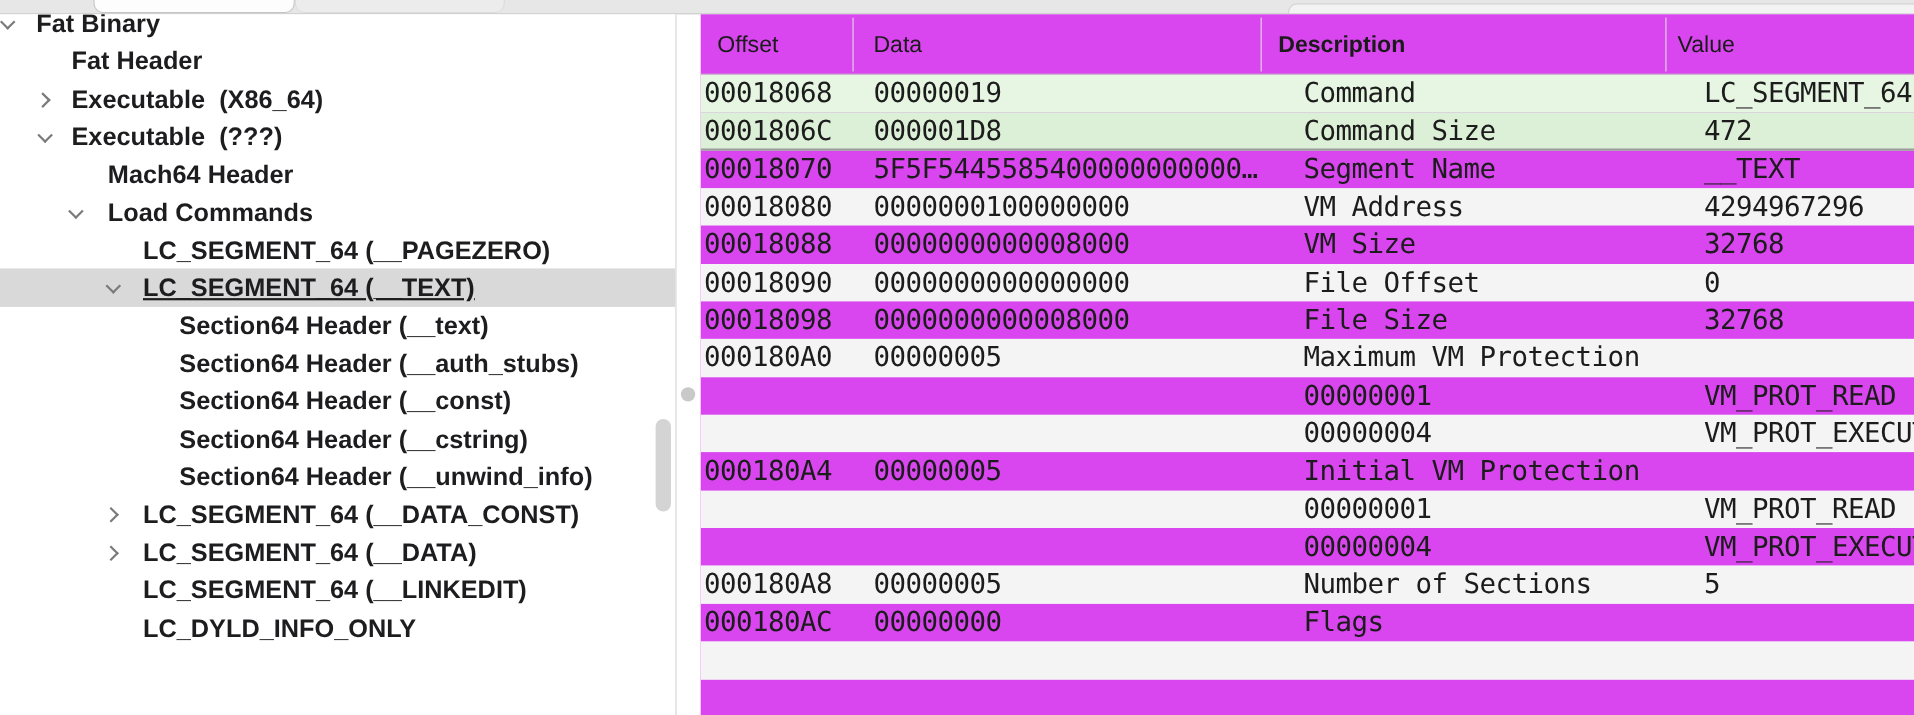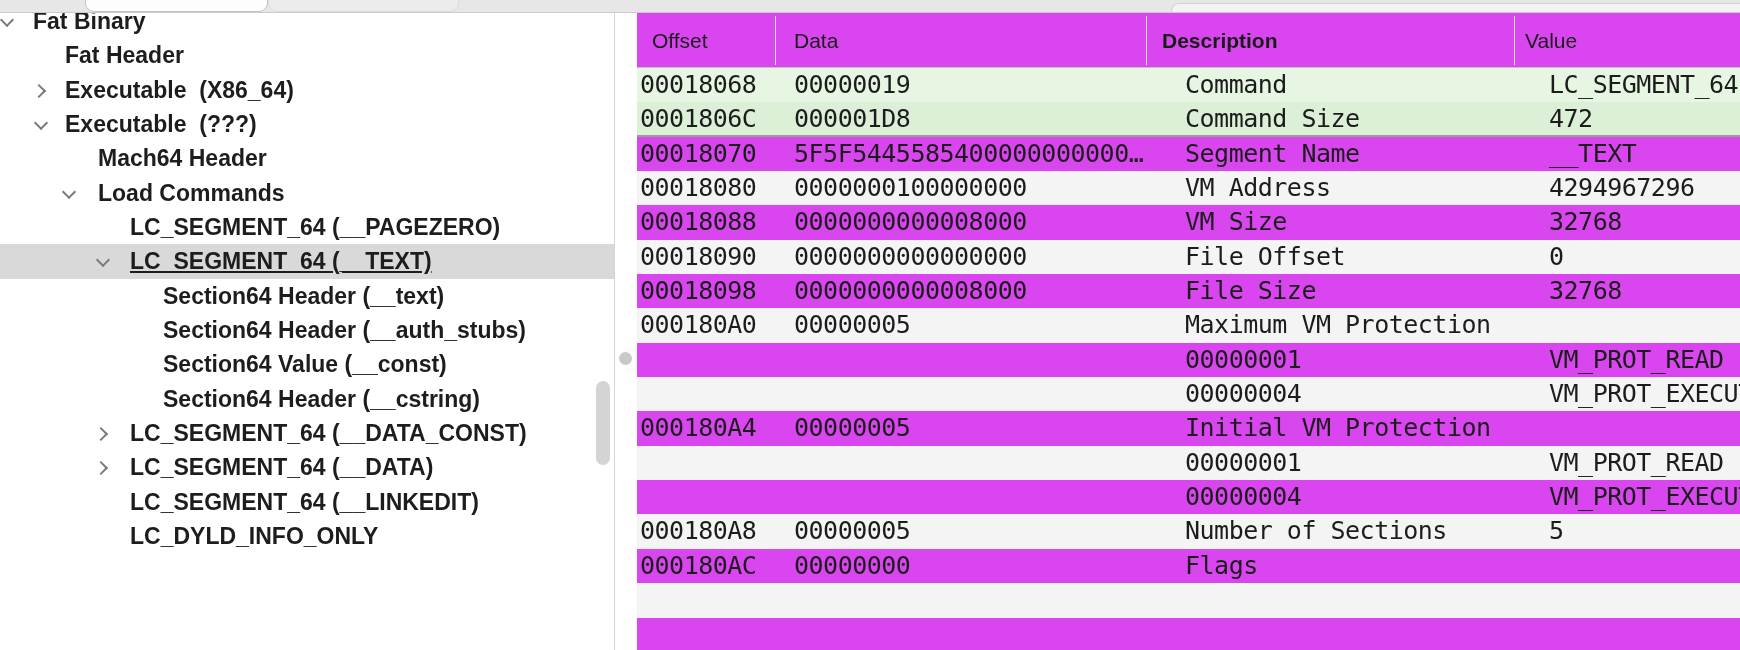--- a/index.html
+++ b/index.html
@@ -126,28 +126,32 @@
           <span class="tree-label">Section64 Header (__text)</span>
         </div>
 
         <div class="tree-row" data-level="4" data-sel="false">
           
           <span class="tree-label">Section64 Header (__auth_stubs)</span>
         </div>
 
         <div class="tree-row" data-level="4" data-sel="false">
           
-          <span class="tree-label">Section64 Value (__const)</span>
+          <span class="tree-label">Section64 Header (__const)</span>
         </div>
 
         <div class="tree-row" data-level="4" data-sel="false">
           
           <span class="tree-label">Section64 Header (__cstring)</span>
         </div>
 
+        <div class="tree-row" data-level="4" data-sel="false">
+          
+          <span class="tree-label">Section64 Header (__unwind_info)</span>
+        </div>
 
         <div class="tree-row" data-level="3" data-sel="false" data-chev="right">
           <span class="chev"></span>
           <span class="tree-label">LC_SEGMENT_64 (__DATA_CONST)</span>
         </div>
 
         <div class="tree-row" data-level="3" data-sel="false" data-chev="right">
           <span class="chev"></span>
           <span class="tree-label">LC_SEGMENT_64 (__DATA)</span>
         </div>

